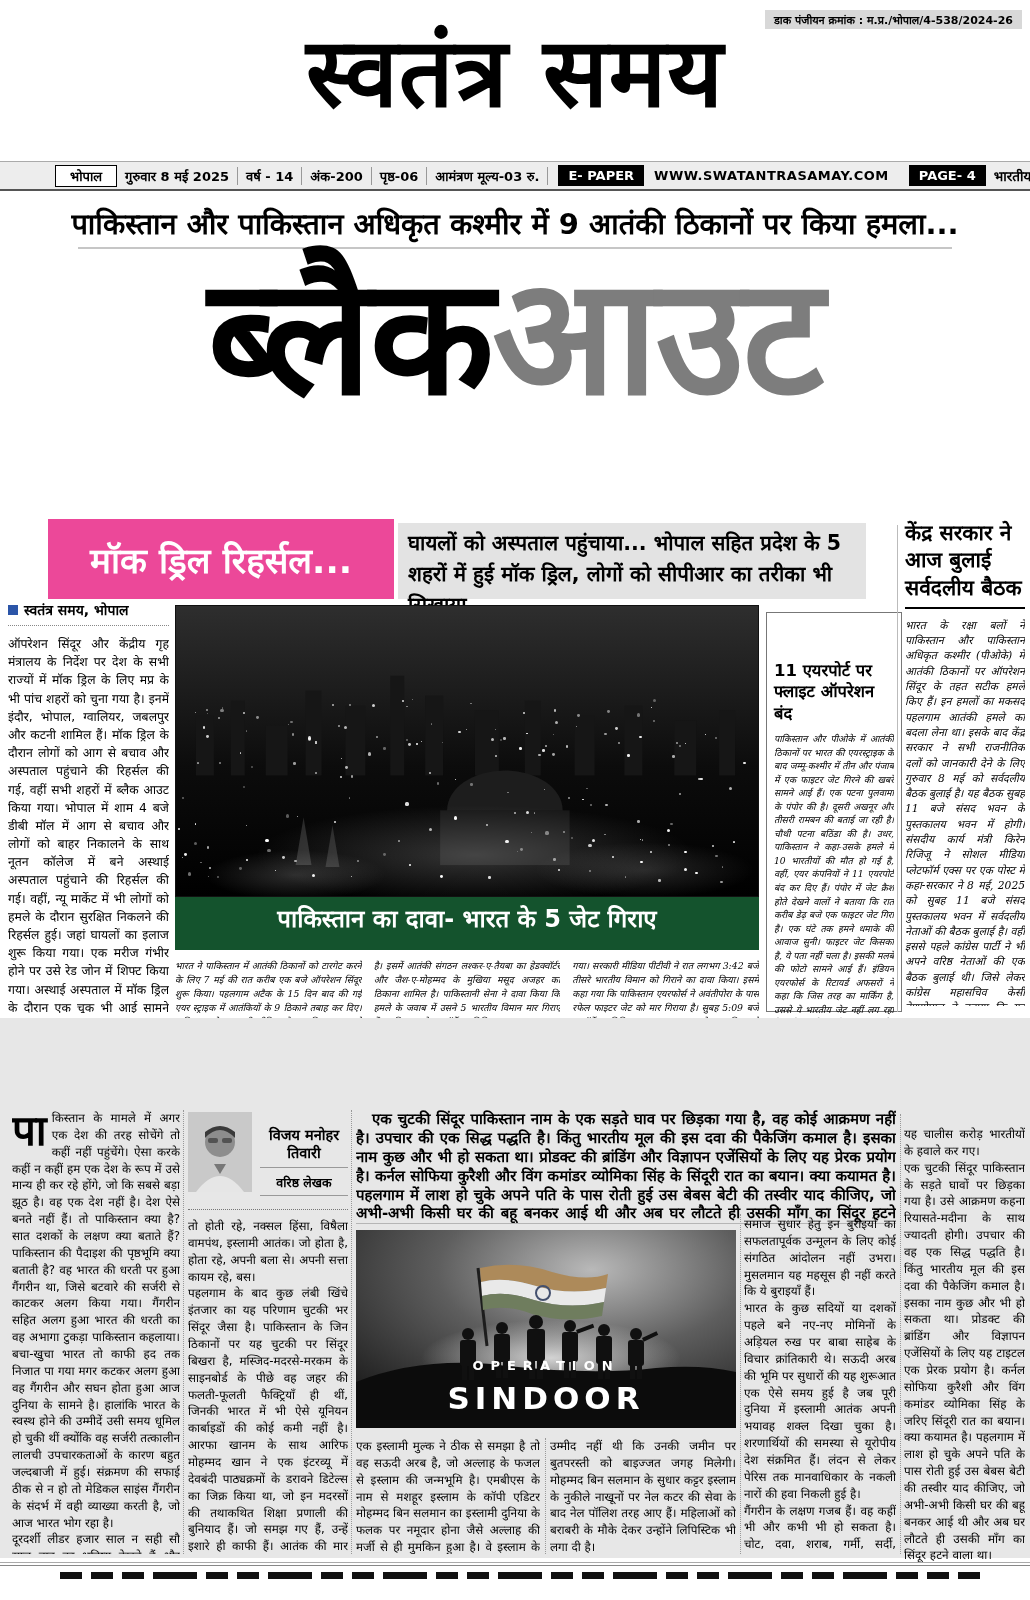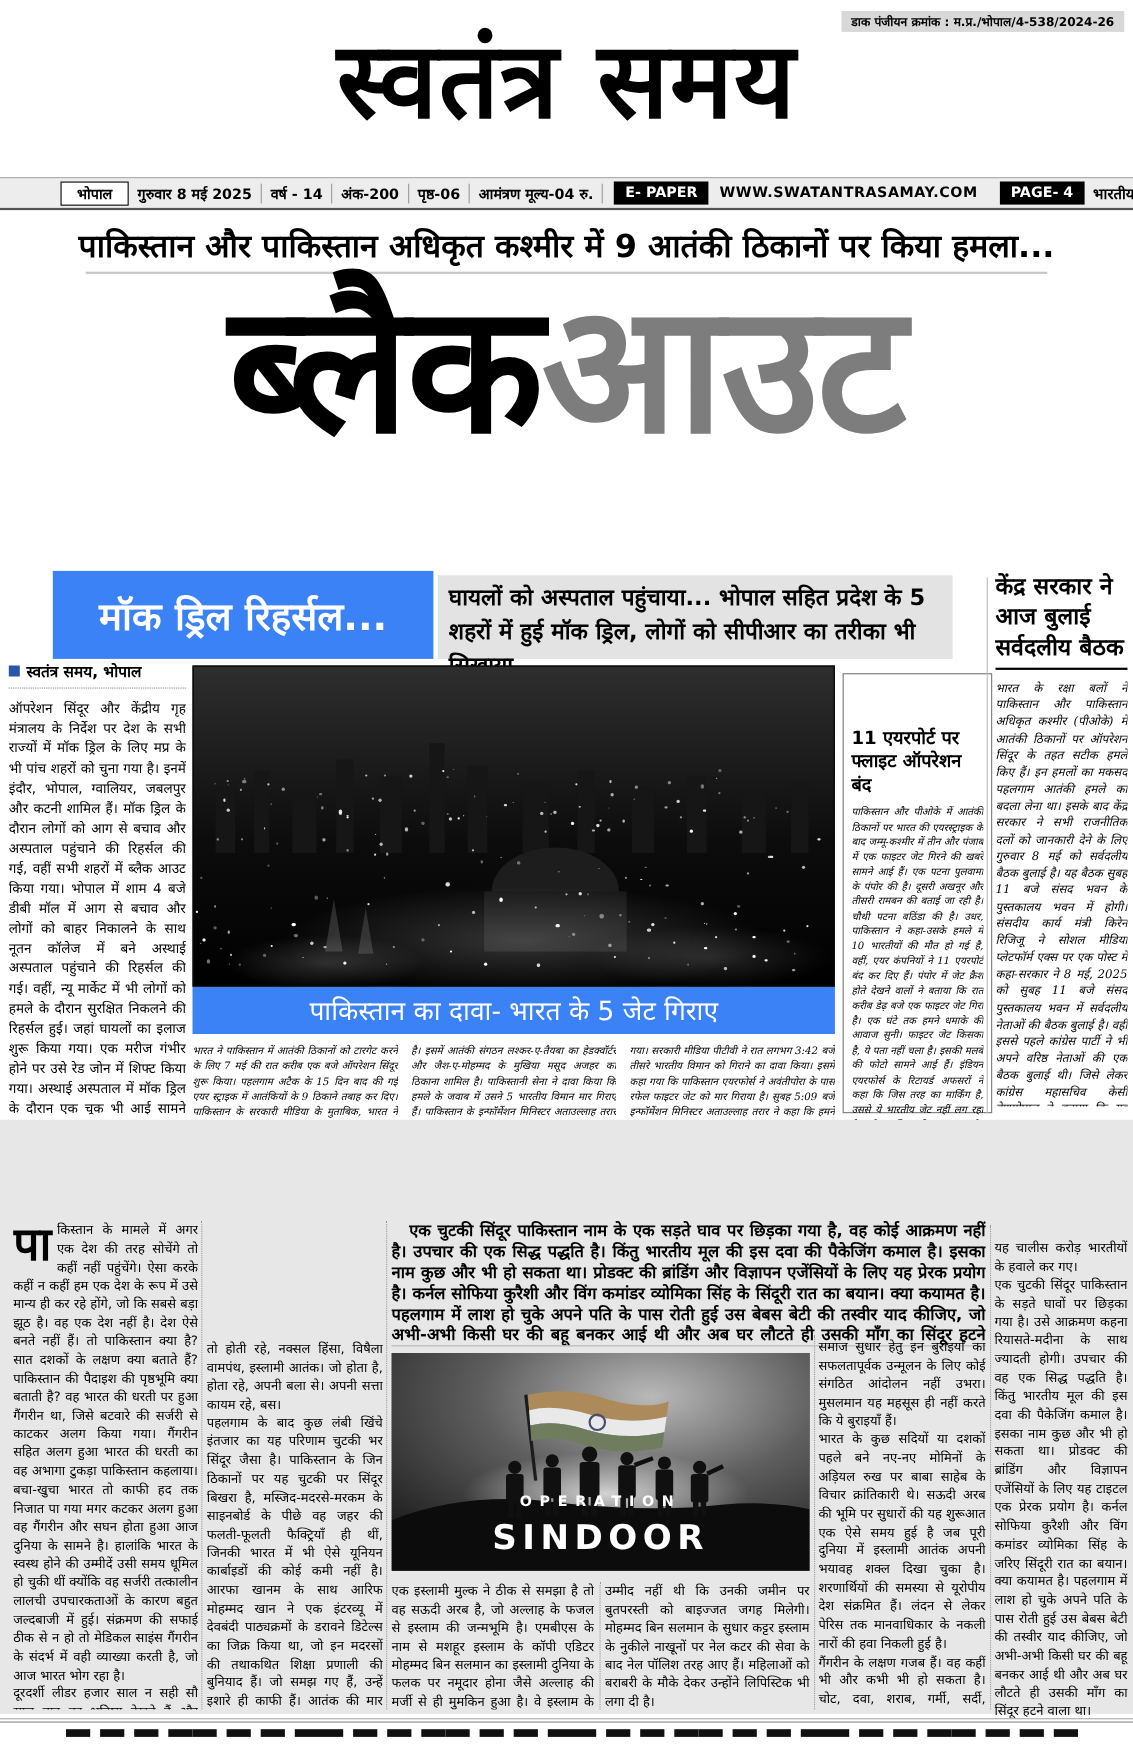--- a/index.html
+++ b/index.html
@@ -21,37 +21,37 @@
   .ticker { margin-left:8px; white-space:nowrap; font-size:13.5px; }
 
   
   .kicker { position:absolute; top:203px; left:0; width:100%; text-align:center; font-size:29px; font-weight:700; }
   .kicker-rule { position:absolute; top:247px; left:78px; right:78px; height:2px; background:#c6c6c6; }
   .bighead { position:absolute; top:236px; left:0; width:100%; text-align:center; font-weight:700; font-size:162px; line-height:1.25; white-space:nowrap; letter-spacing:-2px; }
   .bighead .g2 { color:#7d7d7d; }
   .deck { position:absolute; top:443px; left:42px; right:42px; text-align:center; font-size:26px; font-weight:700; line-height:1.3; }
 
   
-  .drill-label { position:absolute; top:519px; left:48px; width:346px; height:80px; background:#3b82f6; color:#fff;
+  .drill-label { position:absolute; top:519px; left:48px; width:346px; height:80px; background:#ec4899; color:#fff;
                  font-size:35px; font-weight:700; display:flex; align-items:center; justify-content:center; }
   .drill-deck { position:absolute; top:523px; left:398px; width:468px; height:76px; background:#e3e3e3;
                 font-size:20.5px; font-weight:700; line-height:1.5; padding:5px 10px; }
 
   
   .col-left { position:absolute; top:600px; left:8px; width:161px; }
   .byline { font-size:14px; font-weight:700; border-bottom:1px dotted #888; padding-bottom:6px; margin-bottom:9px; }
   .byline .sq { display:inline-block; width:10px; height:10px; background:#2b55a8; margin-right:6px; }
   .news-body { font-size:12.3px; line-height:1.48; text-align:justify; height:378px; overflow:hidden; }
 
   .photo-block { position:absolute; top:605px; left:175px; width:584px; }
   .night { position:relative; height:292px; background:#000; overflow:hidden; border:1px solid #111; }
   .night svg { position:absolute; inset:0; }
   .lights { position:absolute; inset:0; }
   .lights i { position:absolute; background:#fff; border-radius:50%; display:block; }
-  .photo-caption { background:#3b82f6; color:#fff; text-align:center; font-size:24px; font-weight:400; padding:4px 0 6px; }
+  .photo-caption { background:#14532d; color:#fff; text-align:center; font-size:24px; font-weight:700; padding:4px 0 16px; }
   .strip { display:flex; gap:12px; margin-top:9px; }
   .strip div { flex:1; font-size:9.3px; line-height:1.5; text-align:justify; font-style:italic;
                font-family:"DejaVu Serif","Liberation Serif",serif; height:72px; overflow:hidden; }
 
   .airport-box { position:absolute; top:612px; left:766px; width:136px; height:400px; border:1px solid #777; background:#fff; padding:8px 7px; }
   .airport-box h3 { font-size:16.5px; font-weight:700; line-height:1.3;margin-top:39px; }
   .airport-box p { margin-top:8px; font-size:9.2px; line-height:1.47; text-align:justify; font-style:italic;
                    font-family:"DejaVu Serif","Liberation Serif",serif; height:332px; overflow:hidden; }
 
   .vline { position:absolute; width:0; border-left:1px solid #bbb; }
@@ -98,21 +98,21 @@
 
   <div class="postal">डाक पंजीयन क्रमांक : म.प्र./भोपाल/4-538/2024-26</div>
   <div class="masthead">स्वतंत्र समय</div>
 
   <div class="infobar">
     <span class="citybox">भोपाल</span>
     <span class="meta">गुरुवार 8 मई 2025</span>
     <span class="meta">वर्ष - 14</span>
     <span class="meta">अंक-200</span>
     <span class="meta">पृष्ठ-06</span>
-    <span class="meta">आमंत्रण मूल्य-04 रु.</span>
+    <span class="meta">आमंत्रण मूल्य-03 रु.</span>
     <span class="blackbadge">E- PAPER</span>
     <span class="website">WWW.SWATANTRASAMAY.COM</span>
     <span class="blackbadge">PAGE- 4</span>
     <span class="ticker">भारतीय वायुसेना का ऑपरेशन सिंदूर...</span>
   </div>
 
   <div class="kicker">पाकिस्तान और पाकिस्तान अधिकृत कश्मीर में 9 आतंकी ठिकानों पर  किया हमला...</div>
   <div class="kicker-rule"></div>
   <div class="bighead"><span class="g1">ब्लैक</span><span class="g2">आउट</span></div>
 
@@ -359,20 +359,37 @@
 
     <div class="dsep" style="left:183px; top:92px; height:444px;"></div>
     <div class="dsep" style="left:351px; top:92px; height:444px;"></div>
     <div class="dsep" style="left:740px; top:196px; height:340px;"></div>
     <div class="dsep" style="left:900px; top:96px; height:440px;"></div>
     <div class="dsep" style="left:545px; top:420px; height:116px;"></div>
 
     <div class="opcol colA"><span class="dropcap">पा</span><span>किस्तान के मामले में अगर एक देश की तरह सोचेंगे तो कहीं नहीं पहुंचेंगे। ऐसा करके कहीं न कहीं हम एक देश के रूप में उसे मान्य ही कर रहे होंगे, जो कि सबसे बड़ा झूठ है। वह एक देश नहीं है। देश ऐसे बनते नहीं हैं। तो पाकिस्तान क्या है? सात दशकों के लक्षण क्या बताते हैं? पाकिस्तान की पैदाइश की पृष्ठभूमि क्या बताती है? वह भारत की धरती पर हुआ गैंगरीन था, जिसे बटवारे की सर्जरी से काटकर अलग किया गया। गैंगरीन सहित अलग हुआ भारत की धरती का वह अभागा टुकड़ा पाकिस्तान कहलाया। बचा-खुचा भारत तो काफी हद तक निजात पा गया मगर कटकर अलग हुआ वह गैंगरीन और सघन होता हुआ आज दुनिया के सामने है। हालांकि भारत के स्वस्थ होने की उम्मीदें उसी समय धूमिल हो चुकी थीं क्योंकि वह सर्जरी तत्कालीन लालची उपचारकताओं के कारण बहुत जल्दबाजी में हुई। संक्रमण की सफाई ठीक से न हो तो मेडिकल साइंस गैंगरीन के संदर्भ में वही व्याख्या करती है, जो आज भारत भोग रहा है।
 दूरदर्शी लीडर हजार साल न सही सौ साल बाद का भविष्य देखते हैं और उसके अनुसार नीतियाँ बनाते हैं, दिशा तय करते हैं। भारत के निर्णायक लीडरों की नाकाम दूरदर्शिता का जीता-जागता नमूना आज का भारत है। न उन्हें बीमारी की पहचान थी, न उपचार में सिद्धहस्त थे। उन्हें बस सत्ता में आना था। आकर जमना था। अपनी पीढ़ियों को सेट करना था। उन्हें देश से कोई लेना-देना नहीं था। वह आबादी में तीस करोड़ से एक सौ तीस करोड़ के बोझ तक चला जाए, कश्मीर टूट जाए, बंगाल बर्बाद हो जाए, घुसपैठियों से भर जाए, कूड़े का ढेर बन जाए, गाँव वीरान हो जाएं, शहर तबाह हो जाएं, इतिहास की मिलावट होती है</span></div>
 
+    <div class="author">
+      <div class="aphoto">
+        <svg viewBox="0 0 64 80">
+          <rect width="64" height="80" fill="#c9c9c9"></rect>
+          <circle cx="32" cy="30" r="15" fill="#8d8d8d"></circle>
+          <path d="M17,26 Q32,10 47,26 L47,20 Q32,8 17,20 Z" fill="#3a3a3a"></path>
+          <rect x="20" y="26" width="10" height="5" rx="2" fill="#444" opacity="0.8"></rect>
+          <rect x="34" y="26" width="10" height="5" rx="2" fill="#444" opacity="0.8"></rect>
+          <path d="M8,80 Q32,48 56,80 Z" fill="#e6e6e6"></path>
+          <path d="M26,52 L32,62 L38,52 Z" fill="#777"></path>
+        </svg>
+      </div>
+      <div class="aname">
+        <div class="n">विजय मनोहर तिवारी</div>
+        <div class="r">वरिष्ठ लेखक</div>
+      </div>
+    </div>
 
     <div class="opcol colB">तो होती रहे, नक्सल हिंसा, विषैला वामपंथ, इस्लामी आतंक। जो होता है, होता रहे, अपनी बला से। अपनी सत्ता कायम रहे, बस।
 पहलगाम के बाद कुछ लंबी खिंचे इंतजार का यह परिणाम चुटकी भर सिंदूर जैसा है। पाकिस्तान के जिन ठिकानों पर यह चुटकी पर सिंदूर बिखरा है, मस्जिद-मदरसे-मरकम के साइनबोर्ड के पीछे वह जहर की फलती-फूलती फैक्ट्रियाँ ही थीं, जिनकी भारत में भी ऐसे यूनियन कार्बाइडों की कोई कमी नहीं है। आरफा खानम के साथ आरिफ मोहम्मद खान ने एक इंटरव्यू में देवबंदी पाठ्यक्रमों के डरावने डिटेल्स का जिक्र किया था, जो इन मदरसों की तथाकथित शिक्षा प्रणाली की बुनियाद हैं। जो समझ गए हैं, उन्हें इशारे ही काफी हैं। आतंक की मार झेल रहे दुनिया के कई समझदार देशों ने नमाजियों के रिकॉर्ड मांगने शुरू कर दिए हैं। जुमे की नमाज के समय पढ़े जाने वाले खुतबों की स्थानीय भाषा में कॉपी अनिवार्य कर दी है। वे जानना चाहते हैं कि आप किसी भी रूप में पढ़ क्या रहे हैं, बता क्या रहे हैं, संदेश क्या दे रहे हैं, शासन को बताइए। वे मस्जिदों के डिजाइन अपने परंपरागत स्थापत्य में तैयार करा रहे हैं। वे नकाब-हिजाब समेट रहे हैं। वे समझ गए हैं कि दाल में कुछ काला नहीं है। दाल ही गड़बड़ है।
 तेजी से बदलती दुनिया के रंग-ढंग को अगर किसी</div>
 
     <div class="intro">एक चुटकी सिंदूर पाकिस्तान नाम के एक सड़ते घाव पर छिड़का गया है, वह कोई आक्रमण नहीं है। उपचार की एक सिद्ध पद्धति है। किंतु भारतीय मूल की इस दवा की पैकेजिंग कमाल है। इसका नाम कुछ और भी हो सकता था। प्रोडक्ट की ब्रांडिंग और विज्ञापन एजेंसियों के लिए यह प्रेरक प्रयोग है। कर्नल सोफिया कुरैशी और विंग कमांडर व्योमिका सिंह के सिंदूरी रात का बयान। क्या कयामत है। पहलगाम में लाश हो चुके अपने पति के पास रोती हुई उस बेबस बेटी की तस्वीर याद कीजिए, जो अभी-अभी किसी घर की बहू बनकर आई थी और अब घर लौटते ही उसकी माँग का सिंदूर हटने वाला था...</div>
 
     <div class="sindoor">
       <svg viewBox="0 0 380 198" preserveAspectRatio="none">
         <defs>

